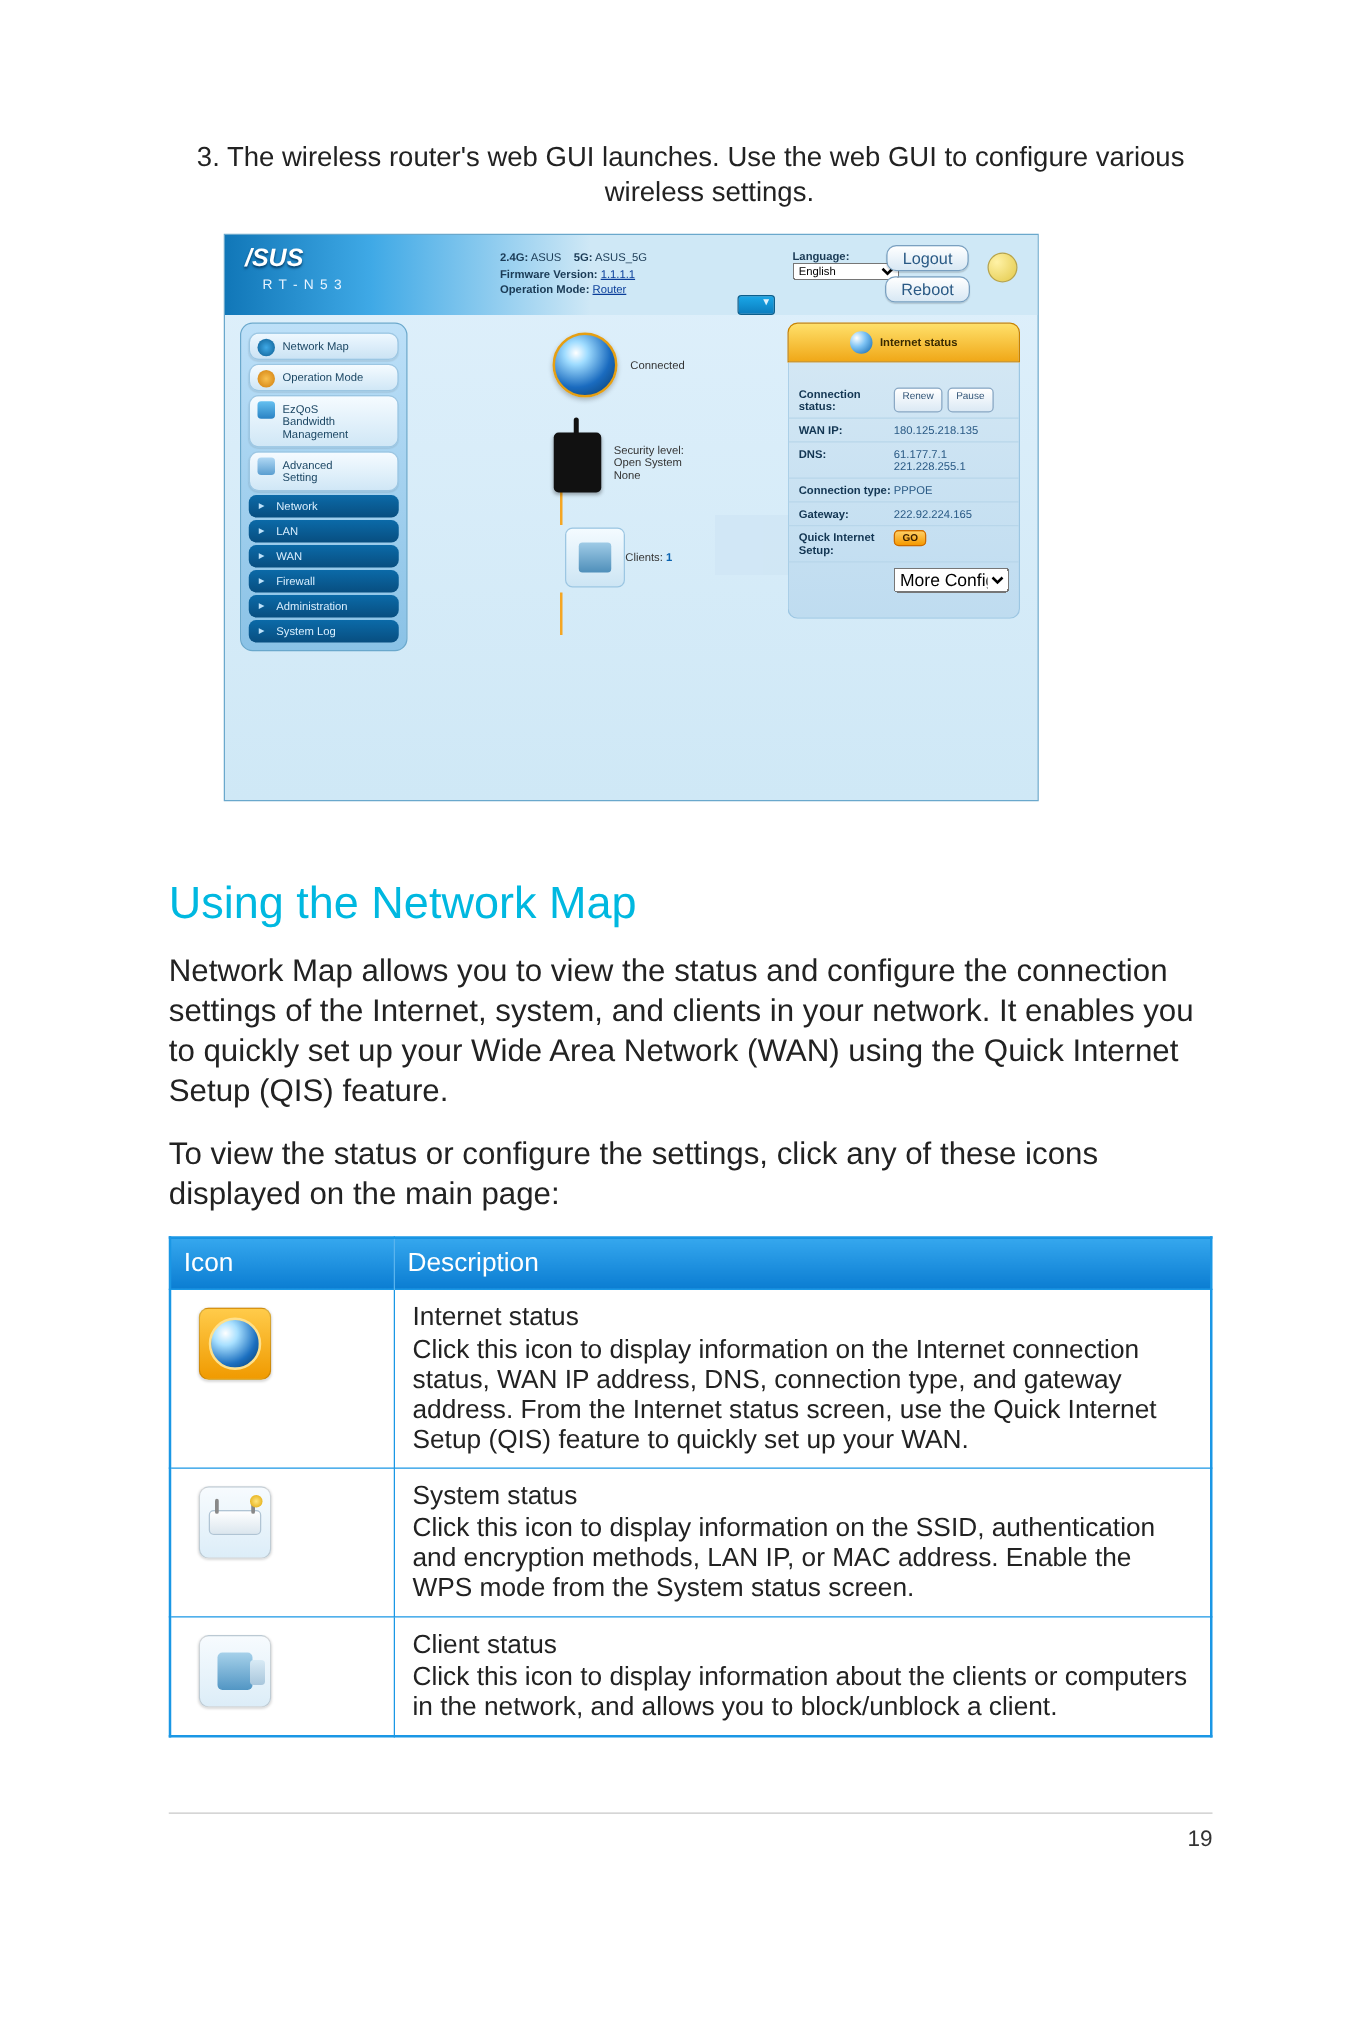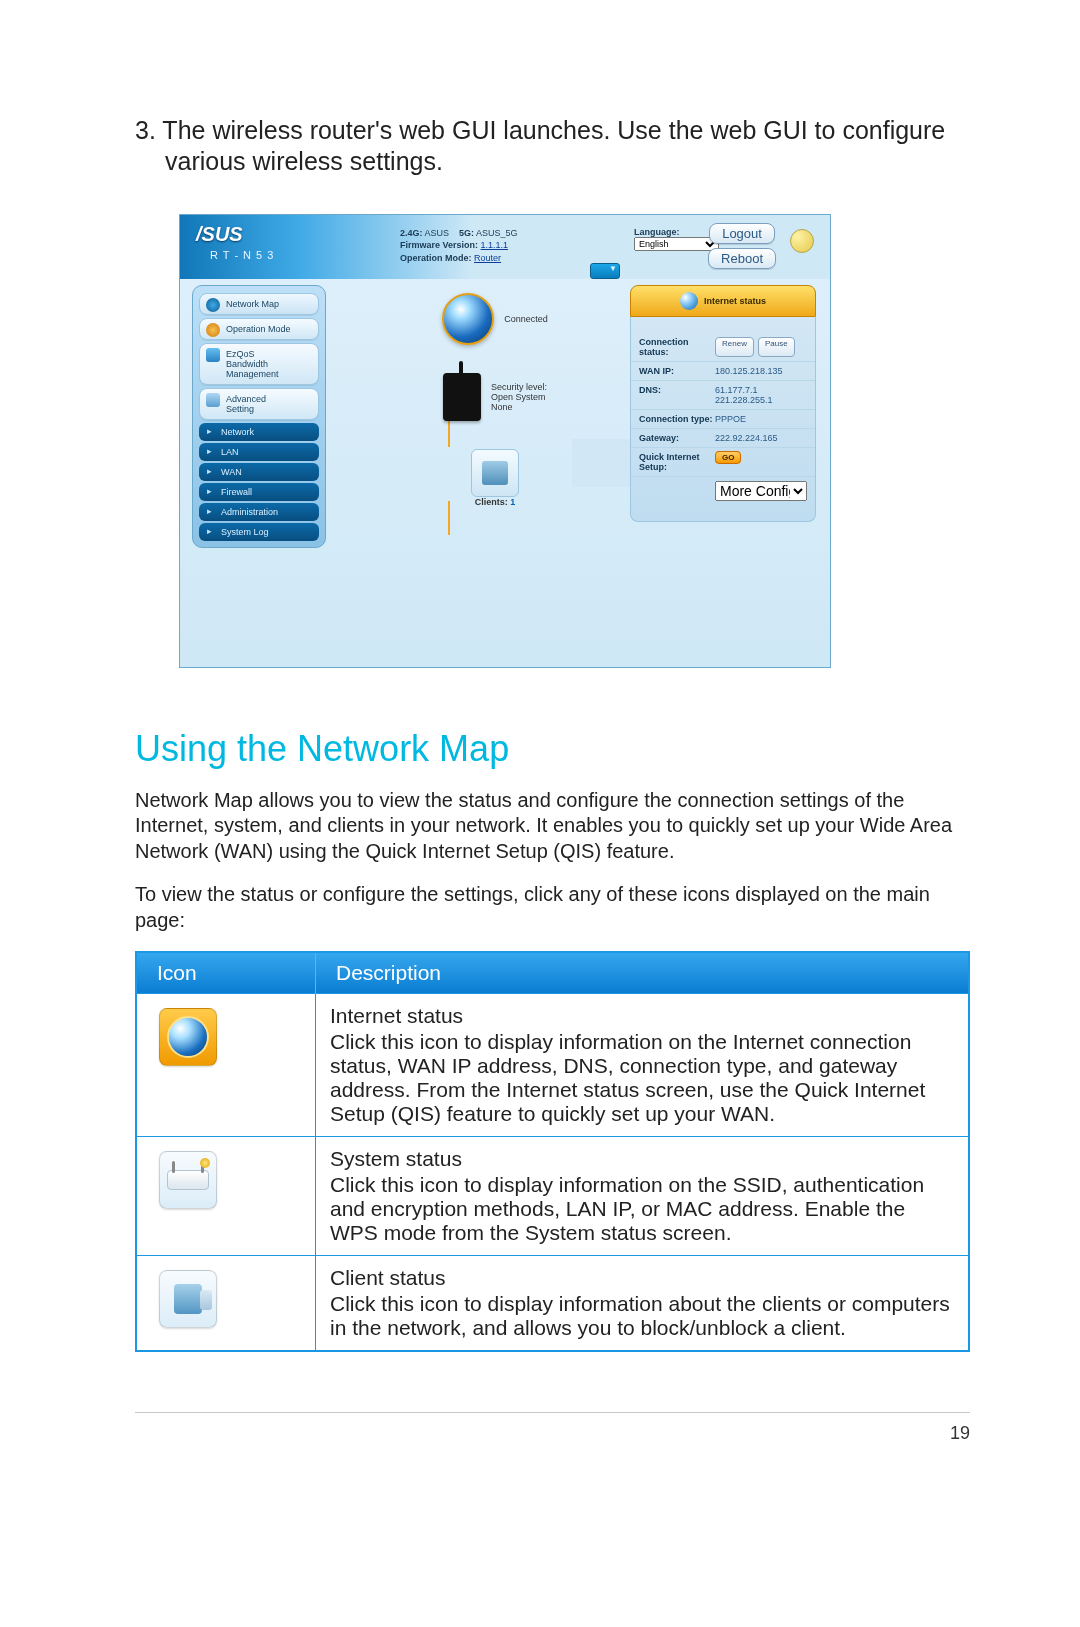--- a/index.html
+++ b/index.html
@@ -8,25 +8,26 @@
     background: #ffffff;
     font-family: "Segoe UI", Arial, sans-serif;
     color: #222;
     width: 1080px;
   }
   .page {
     padding: 90px 110px 60px 135px;
     box-sizing: border-box;
   }
   .step-text {
-    font-size: 25px;
+    font-size: 22px;
     line-height: 1.25;
-    margin-bottom: 36px;
+    margin-bottom: 20px;
     padding-left: 30px;
     text-indent: -30px;
+    text-align: center;
   }
   .step-num { display: inline; }
   .step-body { display: inline; }
 
   
   .gui-shot {
     width: 650px;
     height: 452px;
     margin: 0 0 60px 44px;
     background: linear-gradient(180deg,#dff0fb 0%,#cfe8f6 100%);
@@ -89,21 +90,21 @@
   .gui-side .sub {
     margin:2px 6px; padding:4px 6px 4px 22px;
     background: linear-gradient(#0b6aa8,#084e80);
     border-radius:6px; color:#d9efff; font-size:9px; position:relative;
   }
   .sub::before{ content:"\25B8"; position:absolute; left:8px; top:3px; color:#bfe3fb; font-size:9px;}
 
   
   .gui-map { position:absolute; left:160px; top:78px; width:310px; }
   .map-node { text-align:center; margin-bottom:28px; position:relative; display:flex; align-items:center; gap:10px; justify-content:center;}
-  .map-col { display:flex; flex-direction:column; align-items:center;font-weight:bold; }
+  .map-col { display:flex; flex-direction:row; align-items:center; }
   .globe { width:48px; height:48px; border-radius:50%;
     background: radial-gradient(circle at 35% 30%, #fff 0%, #9fdcff 20%, #1a6bbf 60%, #083865 100%);
     border:2px solid #e69f12; box-shadow:0 2px 4px rgba(0,0,0,.25);
   }
   .map-label{ font-size:9px; color:#333; text-align:left; }
   .router { width:38px; height:48px; background:#111; border-radius:4px; position:relative;
     box-shadow:0 2px 3px rgba(0,0,0,.3);}
   .router::after{ content:""; position:absolute; top:-12px; left:16px; width:4px; height:14px; background:#111; border-radius:2px;}
   .client-box{ width:46px; height:46px; border:1px solid #9cc6e2; border-radius:6px;
     background:linear-gradient(#f4fbff,#cde5f4); display:flex; align-items:center; justify-content:center;}
@@ -135,33 +136,33 @@
   .more-sel{ width:100%; font-size:14px; }
 
   
   h2.section {
     color: #00b8e0;
     font-weight: 400;
     font-size: 36px;
     margin: 40px 0 18px 0;
   }
   .para {
-    font-size: 20px;
+    font-size: 25px;
     line-height: 1.28;
     margin: 0 0 18px 0;
   }
 
   
   table.icon-table{
     width:100%; border-collapse:collapse; font-size:21px;
     border:2px solid #1a97e5;
   }
   .icon-table th{
     background: linear-gradient(#35a7ee,#0b7dd2);
-    color:#fff; text-align:left; font-weight:400; padding:8px 20px;
+    color:#fff; text-align:left; font-weight:400; padding:8px 10px;
     border-right:1px solid #5ab4ee;
   }
   .icon-table td{
     border:1px solid #1a97e5; vertical-align:top; padding:10px 14px;
   }
   .icon-table td.icon-cell{ width:150px; text-align:left; }
   .tile{
     width:56px; height:56px; border-radius:8px; border:1px solid rgba(0,0,0,.15);
     display:inline-flex; align-items:center; justify-content:center; margin:4px 0 4px 8px;
     box-shadow:0 1px 2px rgba(0,0,0,.15);

